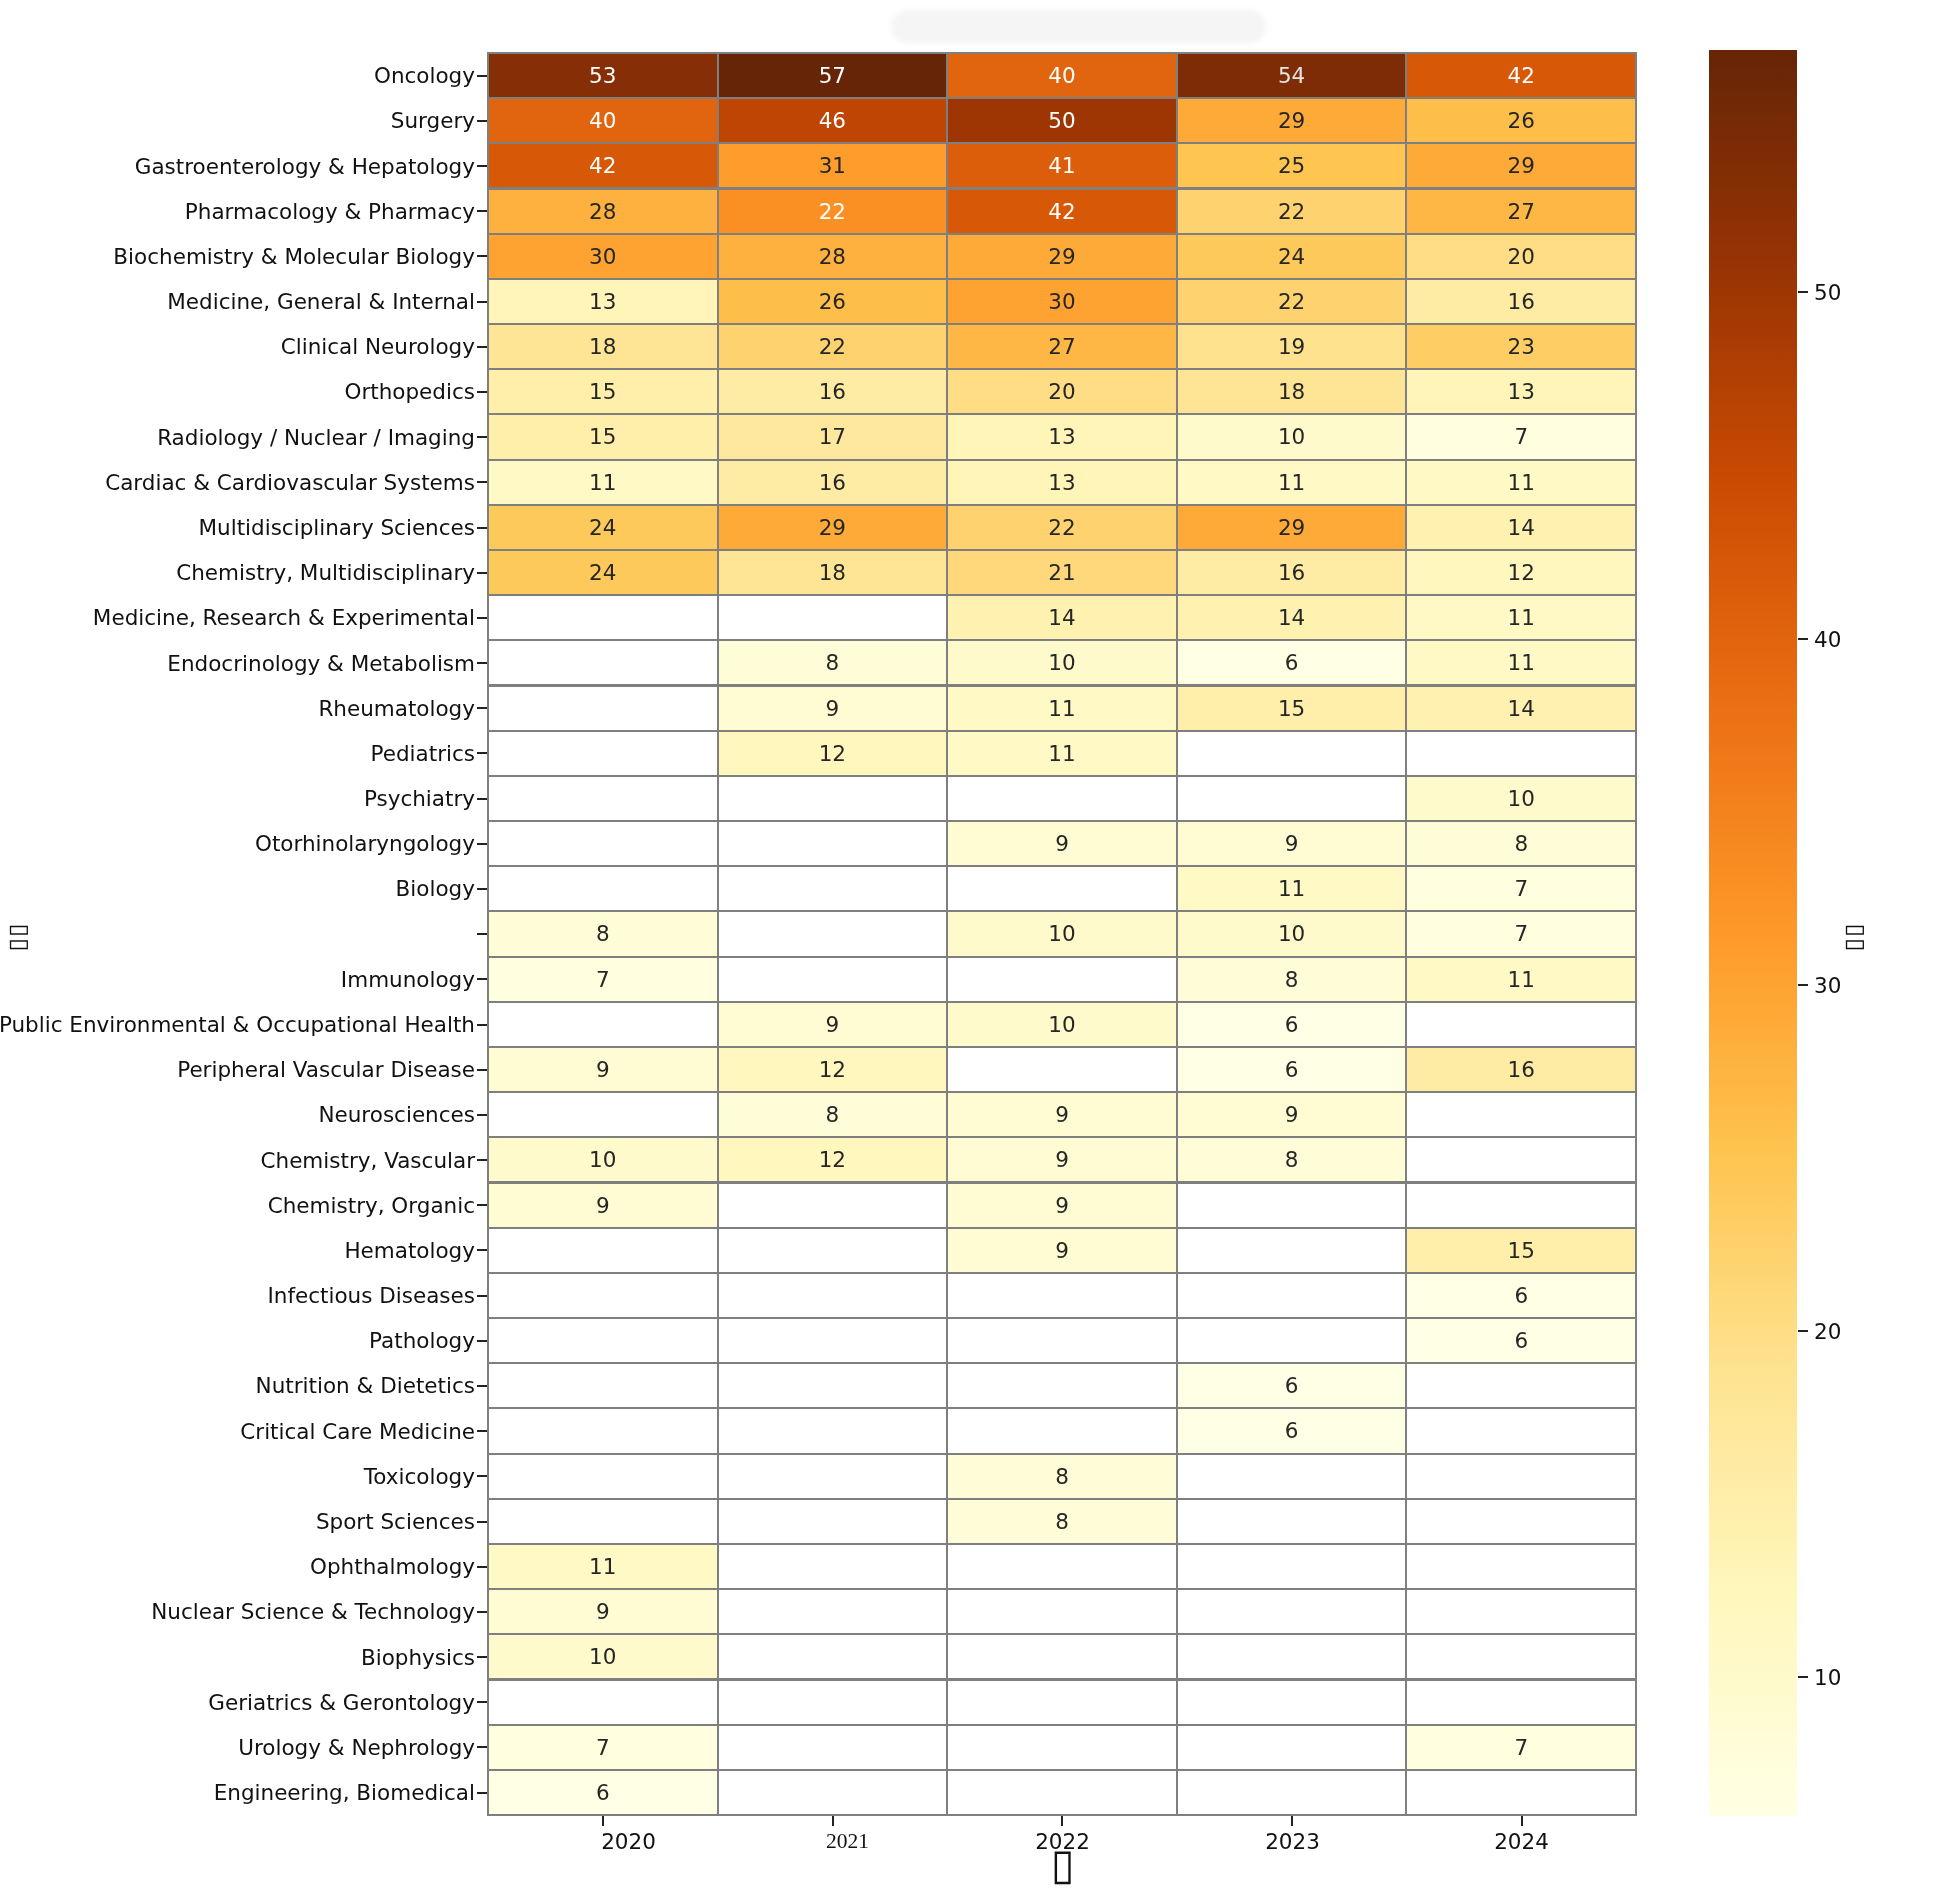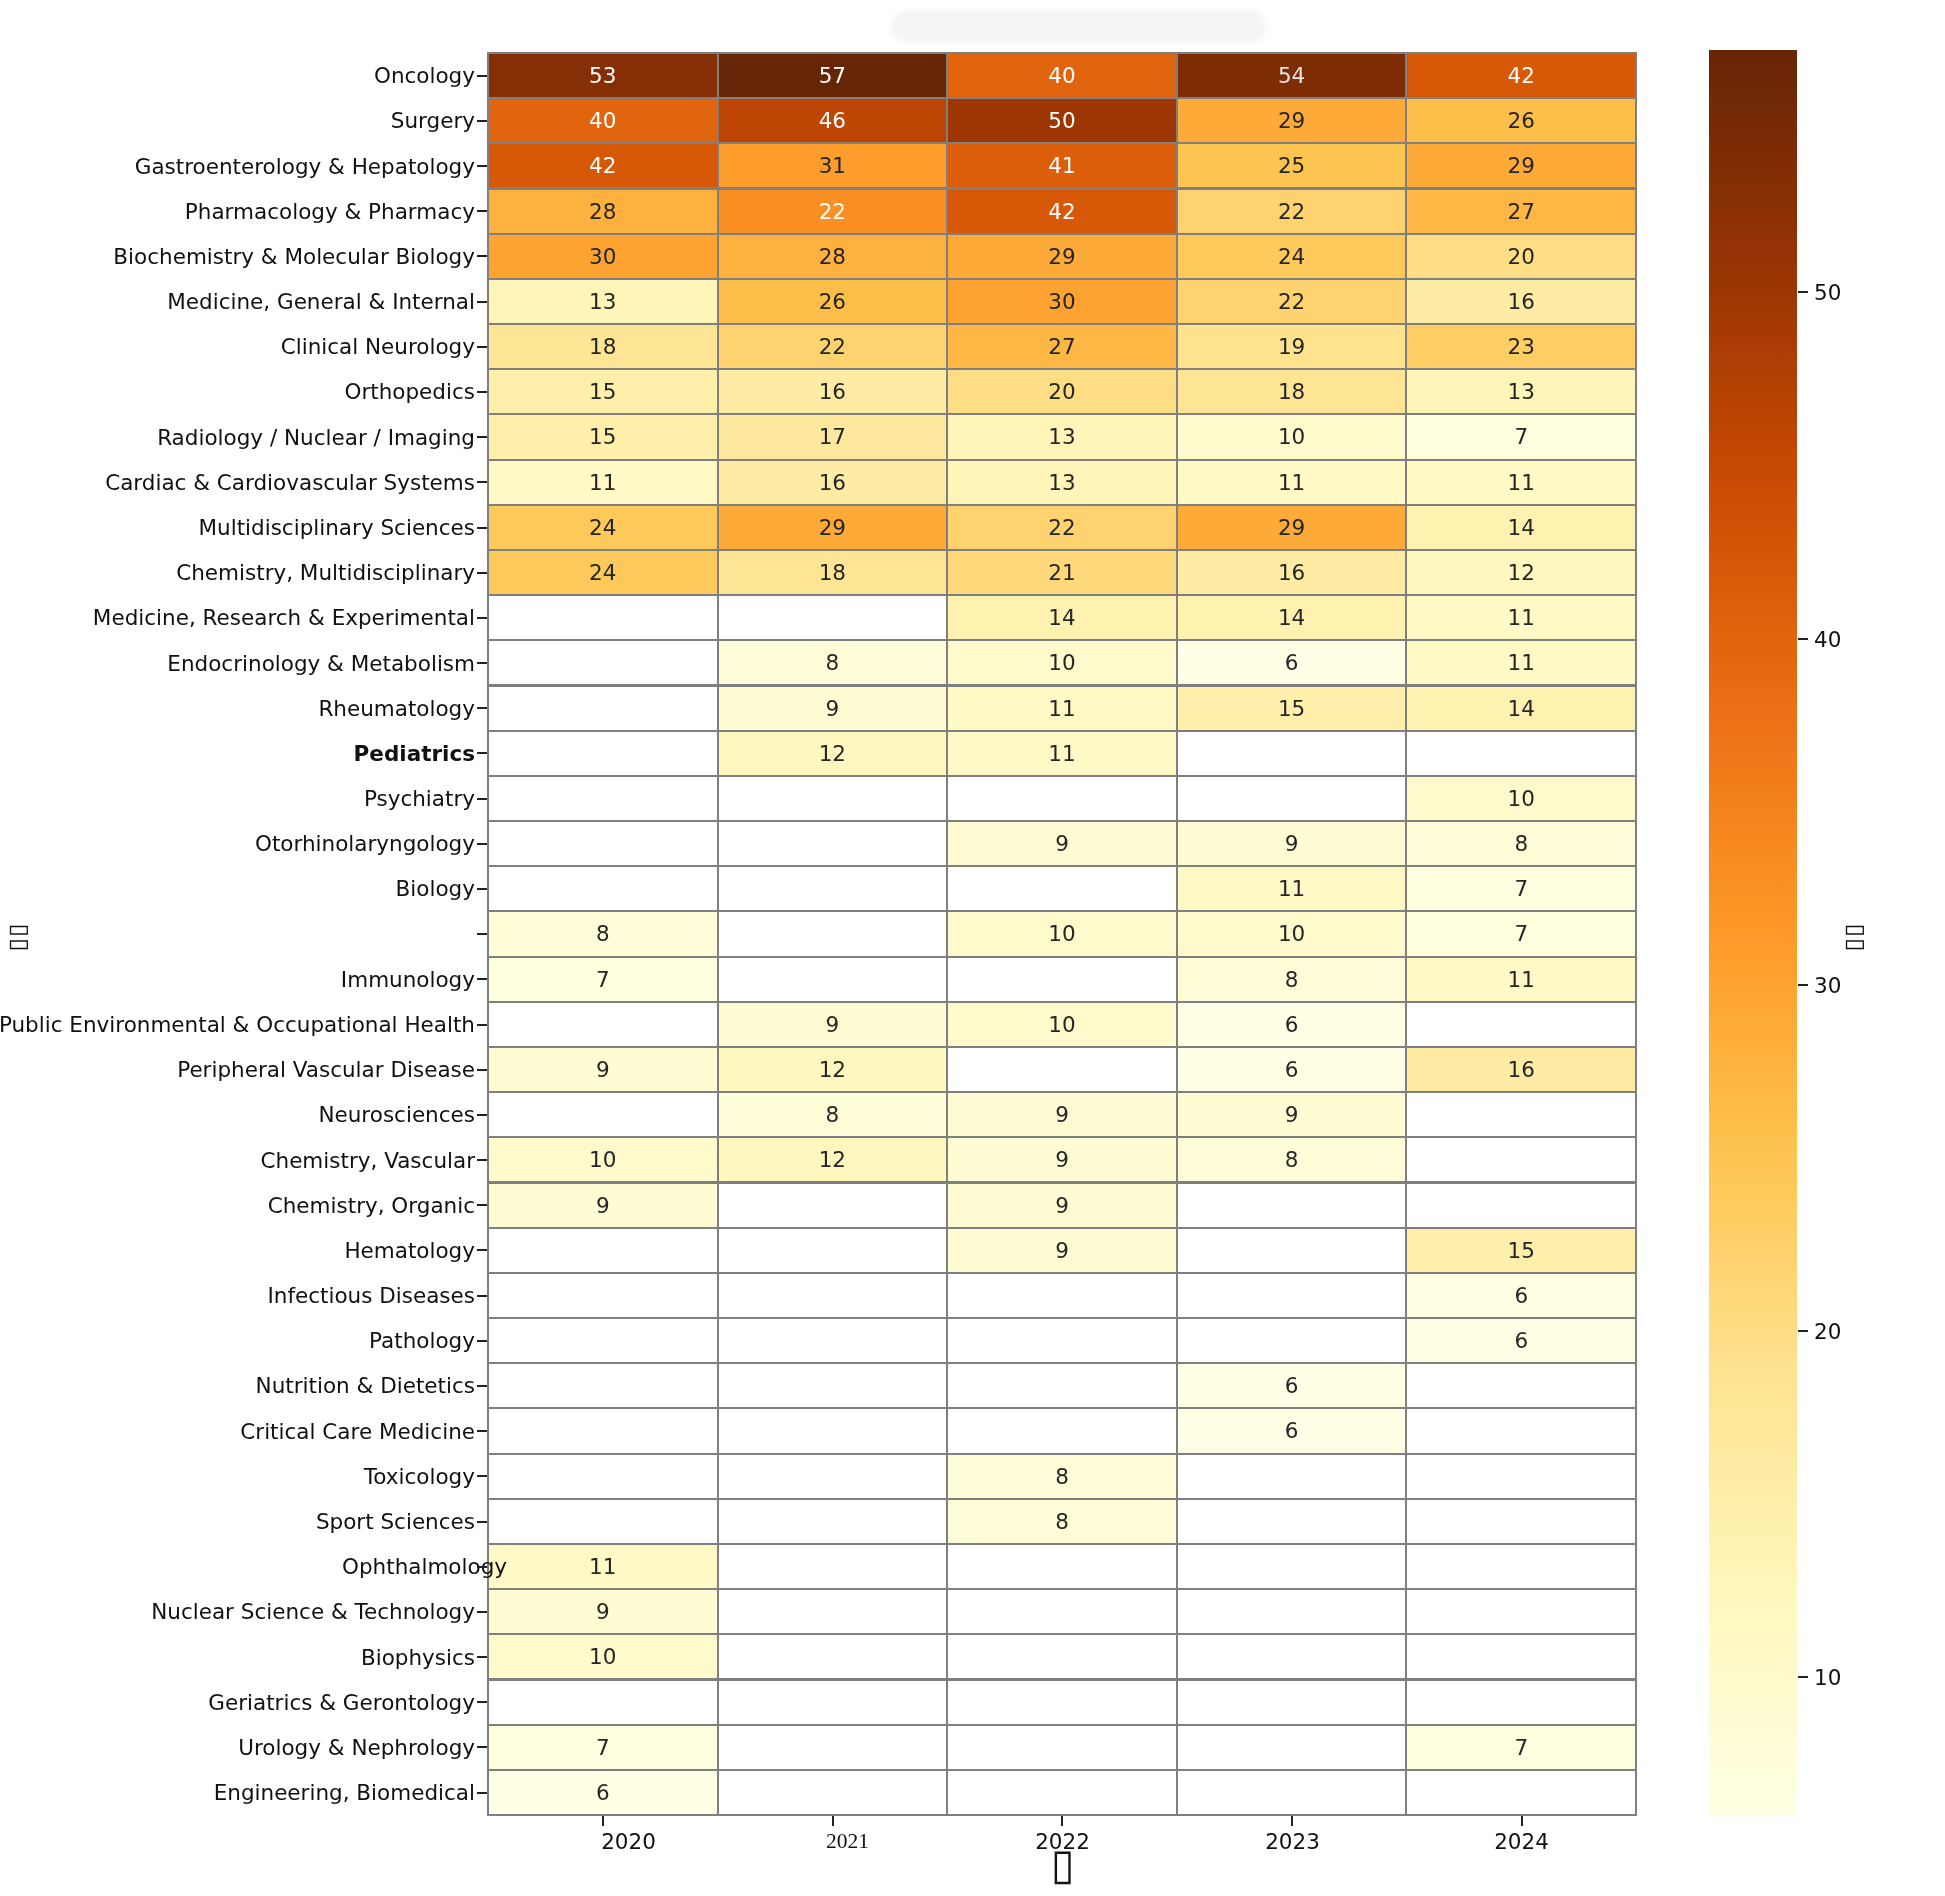--- a/index.html
+++ b/index.html
@@ -489,21 +489,21 @@
     <div class="ytick-label" style="top: 506px; height: 43px;">Multidisciplinary Sciences</div>
     <div class="ytick" style="left: 477px; top: 527px;"></div>
     <div class="ytick-label" style="top: 551px; height: 43px;">Chemistry, Multidisciplinary</div>
     <div class="ytick" style="left: 477px; top: 572px;"></div>
     <div class="ytick-label" style="top: 596px; height: 43px;">Medicine, Research &amp; Experimental</div>
     <div class="ytick" style="left: 477px; top: 617px;"></div>
     <div class="ytick-label" style="top: 642px; height: 43px;">Endocrinology &amp; Metabolism</div>
     <div class="ytick" style="left: 477px; top: 662px;"></div>
     <div class="ytick-label" style="top: 687px; height: 43px;">Rheumatology</div>
     <div class="ytick" style="left: 477px; top: 707px;"></div>
-    <div class="ytick-label" style="top: 732px; height: 43px; font-weight: bold;">Pediatrics</div>
+    <div class="ytick-label" style="top: 732px; height: 43px;">Pediatrics</div>
     <div class="ytick" style="left: 477px; top: 752px;"></div>
     <div class="ytick-label" style="top: 777px; height: 43px;">Psychiatry</div>
     <div class="ytick" style="left: 477px; top: 798px;"></div>
     <div class="ytick-label" style="top: 822px; height: 43px;">Otorhinolaryngology</div>
     <div class="ytick" style="left: 477px; top: 843px;"></div>
     <div class="ytick-label" style="top: 867px; height: 43px;">Biology</div>
     <div class="ytick" style="left: 477px; top: 888px;"></div>
     <div class="ytick" style="left: 477px; top: 933px;"></div>
     <div class="ytick-label" style="top: 958px; height: 43px;">Immunology</div>
     <div class="ytick" style="left: 477px; top: 978px;"></div>
@@ -524,21 +524,21 @@
     <div class="ytick-label" style="top: 1319px; height: 43px;">Pathology</div>
     <div class="ytick" style="left: 477px; top: 1340px;"></div>
     <div class="ytick-label" style="top: 1364px; height: 43px;">Nutrition &amp; Dietetics</div>
     <div class="ytick" style="left: 477px; top: 1385px;"></div>
     <div class="ytick-label" style="top: 1410px; height: 43px;">Critical Care Medicine</div>
     <div class="ytick" style="left: 477px; top: 1430px;"></div>
     <div class="ytick-label" style="top: 1455px; height: 43px;">Toxicology</div>
     <div class="ytick" style="left: 477px; top: 1475px;"></div>
     <div class="ytick-label" style="top: 1500px; height: 43px;">Sport Sciences</div>
     <div class="ytick" style="left: 477px; top: 1521px;"></div>
-    <div class="ytick-label" style="top: 1545px; height: 43px; margin-left: 32px;">Ophthalmology</div>
+    <div class="ytick-label" style="top: 1545px; height: 43px;">Ophthalmology</div>
     <div class="ytick" style="left: 477px; top: 1566px;"></div>
     <div class="ytick-label" style="top: 1590px; height: 43px;">Nuclear Science &amp; Technology</div>
     <div class="ytick" style="left: 477px; top: 1611px;"></div>
     <div class="ytick-label" style="top: 1636px; height: 43px;">Biophysics</div>
     <div class="ytick" style="left: 477px; top: 1656px;"></div>
     <div class="ytick-label" style="top: 1681px; height: 43px;">Geriatrics &amp; Gerontology</div>
     <div class="ytick" style="left: 477px; top: 1701px;"></div>
     <div class="ytick-label" style="top: 1726px; height: 43px;">Urology &amp; Nephrology</div>
     <div class="ytick" style="left: 477px; top: 1746px;"></div>
     <div class="ytick-label" style="top: 1771px; height: 43px;">Engineering, Biomedical</div>

